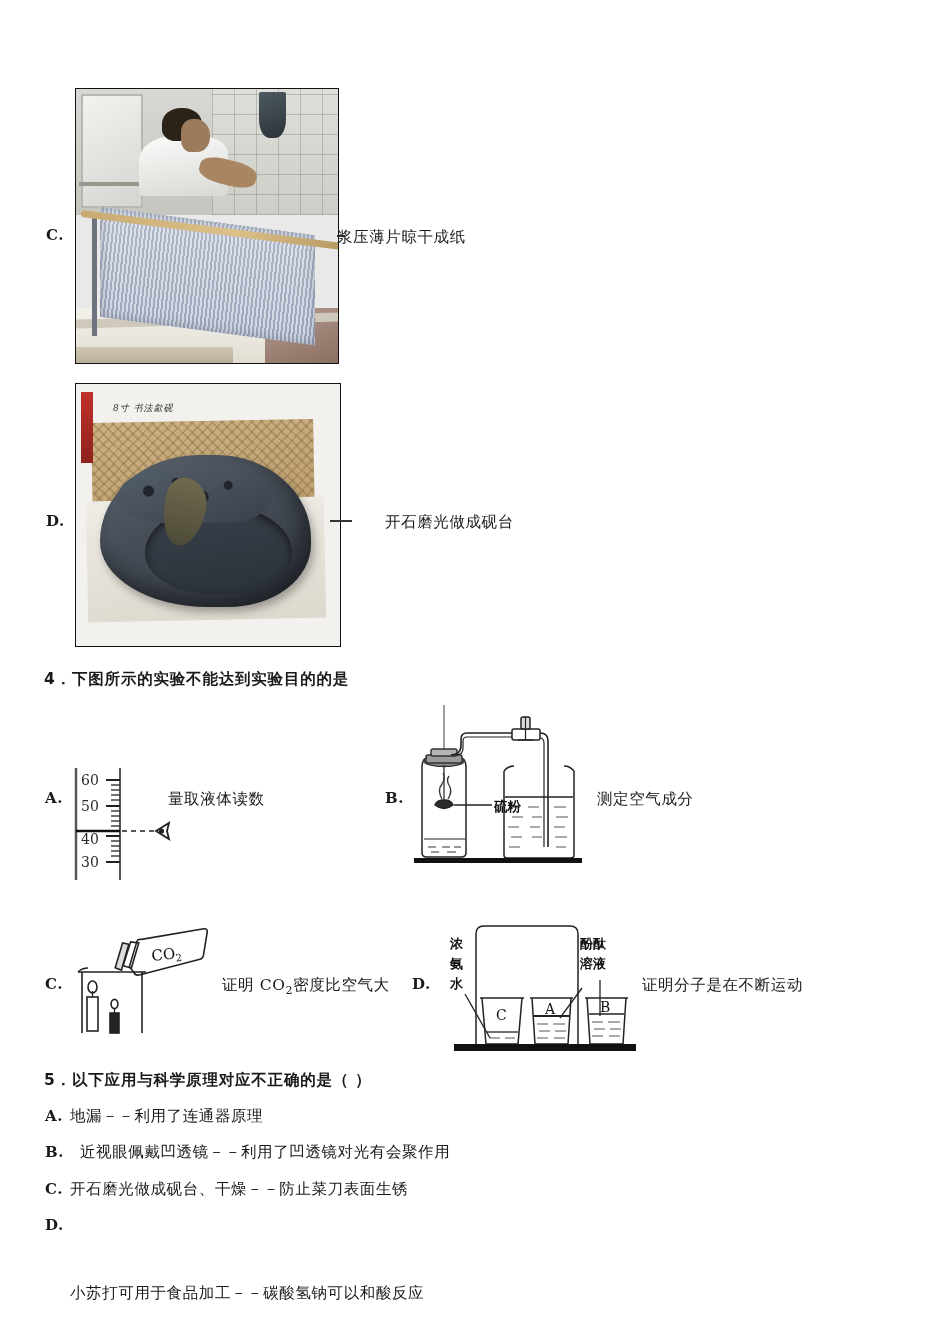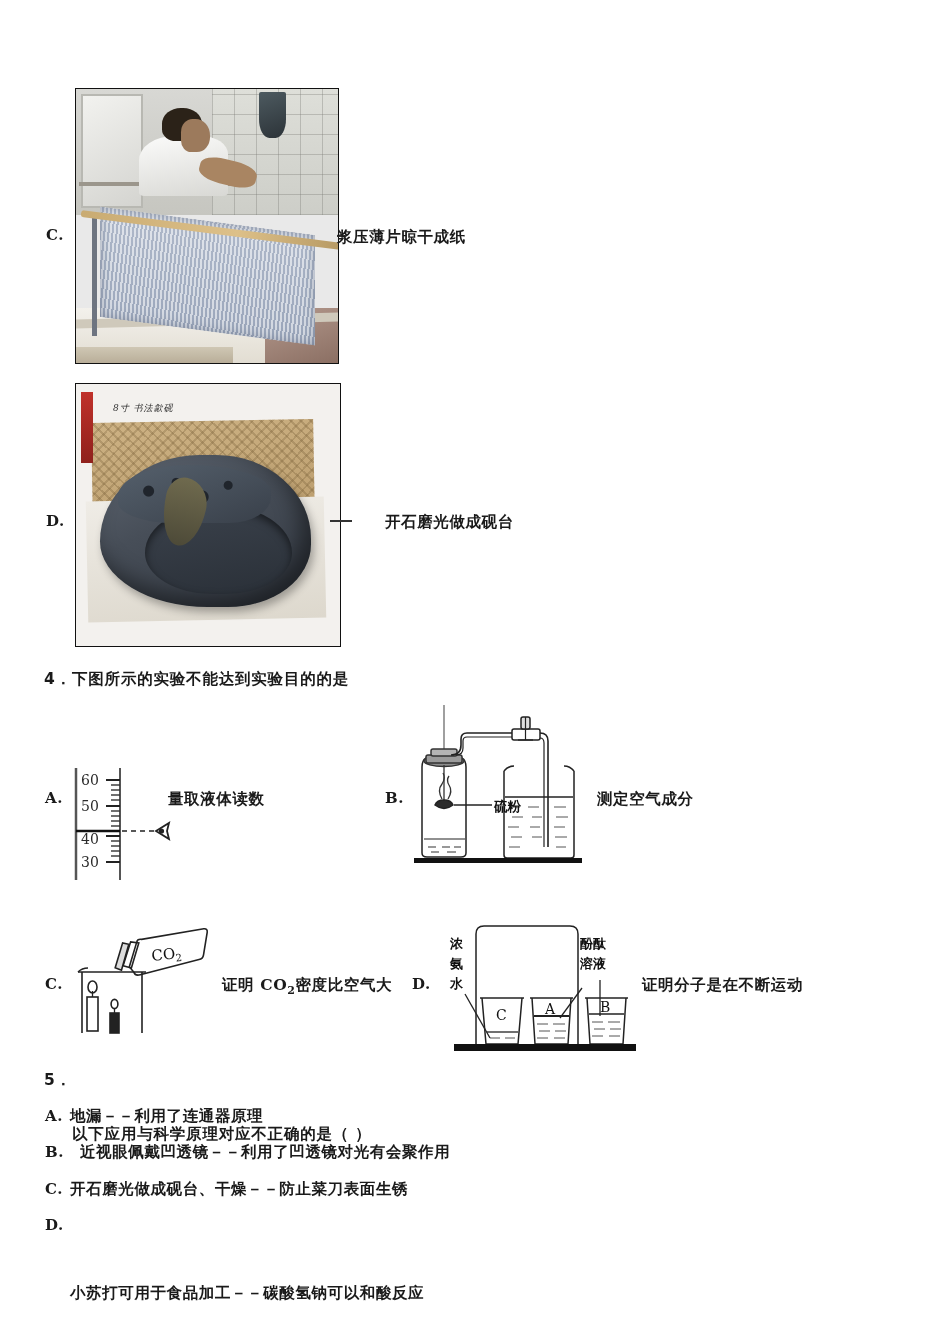--- a/index.html
+++ b/index.html
@@ -22,21 +22,21 @@
 
   
   .opt-letter {
     font-family: "DejaVu Serif", "Liberation Serif", serif;
     font-weight: bold;
     font-size: 15px;
     letter-spacing: .5px;
   }
   .cn {
     font-family: "DejaVu Sans", "Liberation Sans", sans-serif;
-    font-weight: bold;
+    font-weight: normal;
     font-size: 15.5px;
     letter-spacing: .6px;
     white-space: nowrap;
   }
   .qtext {
     font-family: "DejaVu Sans", "Liberation Sans", sans-serif;
     font-weight: bold;
     font-size: 15.5px;
     letter-spacing: .8px;
     white-space: nowrap;
@@ -447,21 +447,21 @@
         <text x="105" y="96" font-family="DejaVu Serif, Liberation Serif, serif" font-size="14" fill="#111">A</text>
         <text x="160" y="94" font-family="DejaVu Serif, Liberation Serif, serif" font-size="14" fill="#111">B</text>
       </svg>
 
       <span class="cn" style="position:absolute;left:642px;top:975px;">证明分子是在不断运动</span>
     </div>
   </div>
 
   <div>
     <span class="qtext" style="position:absolute;left:44px;top:1070px;">5．</span>
-    <span class="qtext" style="position:absolute;left:72px;top:1124px;text-align:center;">以下应用与科学原理对应不正确的是（     ）</span>
+    <span class="qtext" style="position:absolute;left:72px;top:1070px;text-align:center;">以下应用与科学原理对应不正确的是（     ）</span>
 
     <span class="opt-letter" style="position:absolute;left:45px;top:1107px;">A.</span>
     <span class="cn" style="position:absolute;left:70px;top:1106px;">地漏－－利用了连通器原理</span>
 
     <span class="opt-letter" style="position:absolute;left:45px;top:1143px;">B.</span>
     <span class="cn" style="position:absolute;left:80px;top:1142px;">近视眼佩戴凹透镜－－利用了凹透镜对光有会聚作用</span>
 
     <span class="opt-letter" style="position:absolute;left:45px;top:1180px;">C.</span>
     <span class="cn" style="position:absolute;left:70px;top:1179px;">开石磨光做成砚台、干燥－－防止菜刀表面生锈</span>
 

